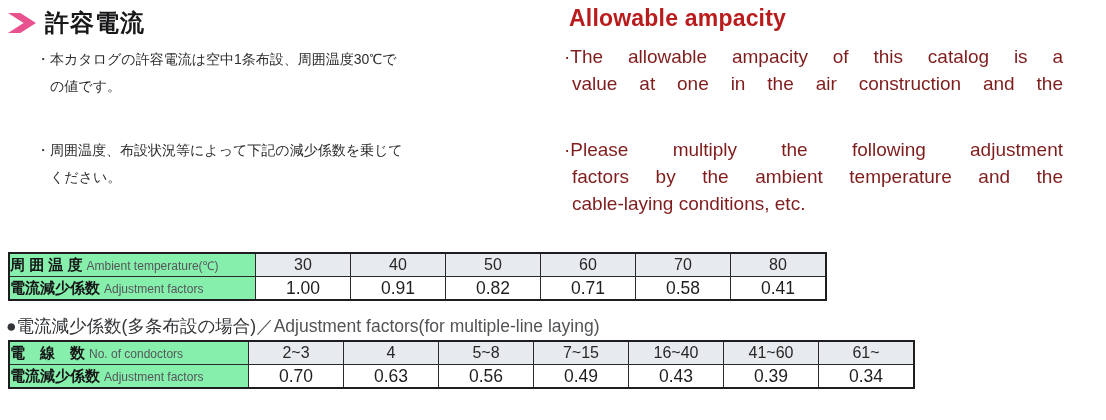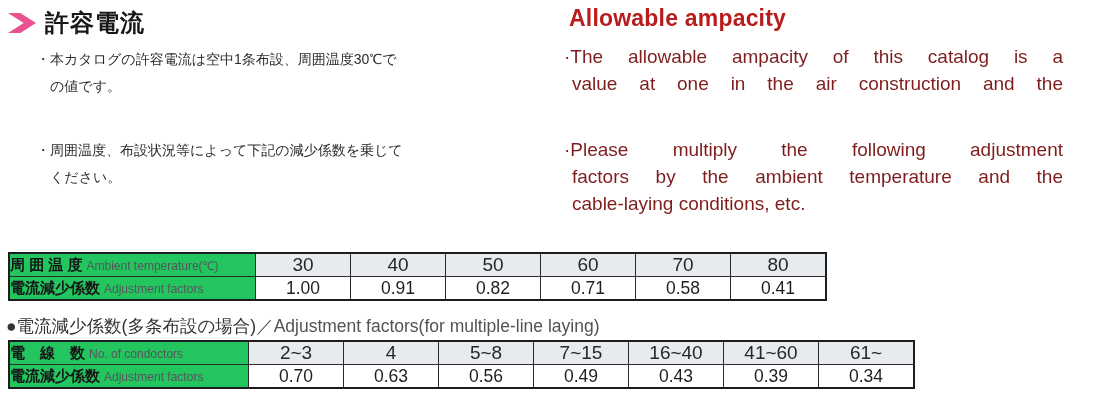--- a/index.html
+++ b/index.html
@@ -53,25 +53,25 @@
   }
   .t1{top:252px;width:809px;}
   .t2{top:340px;width:896px;}
   table.adj td{
     border:1px solid #2a2a2c;
     height:22px;padding:0;
     vertical-align:middle;
     overflow:hidden;white-space:nowrap;
   }
   td.hcell{
-    background:#22c55e;text-align:left;padding-left:5px;
+    background:#86efac;text-align:left;padding-left:5px;
   }
   .t1 td.hcell{width:245px;}
   .t2 td.hcell{width:238px;}
-  td.chead{background:#e7ebee;text-align:center;font-size:19px;color:#27272a;}
+  td.chead{background:#e7ebee;text-align:center;font-size:16px;color:#27272a;}
   td.vcell{background:#ffffff;text-align:center;font-size:17.5px;color:#1f1f22;}
   .t1 td.chead,.t1 td.vcell{width:94px;}
   .t2 td.chead,.t2 td.vcell{width:94px;}
   .hja{font-weight:bold;font-size:15px;color:#151517;}
   .hen{font-size:12px;color:#55565a;margin-left:4px;}
 </style>
 </head>
 <body>
 
 <div class="page">

